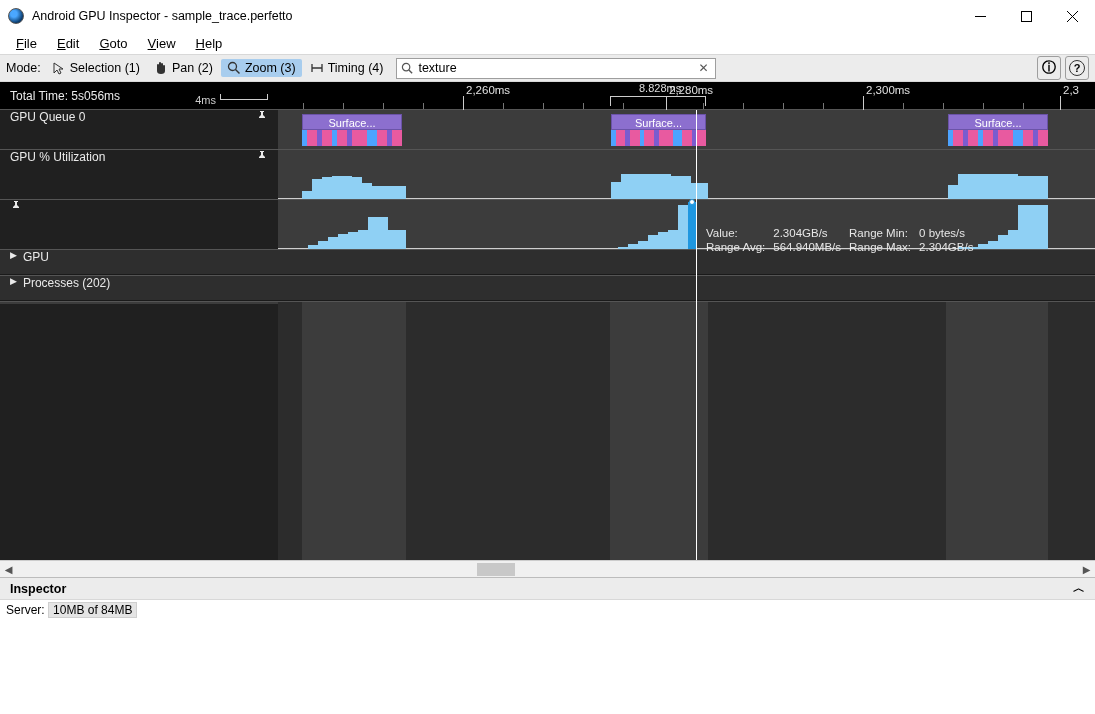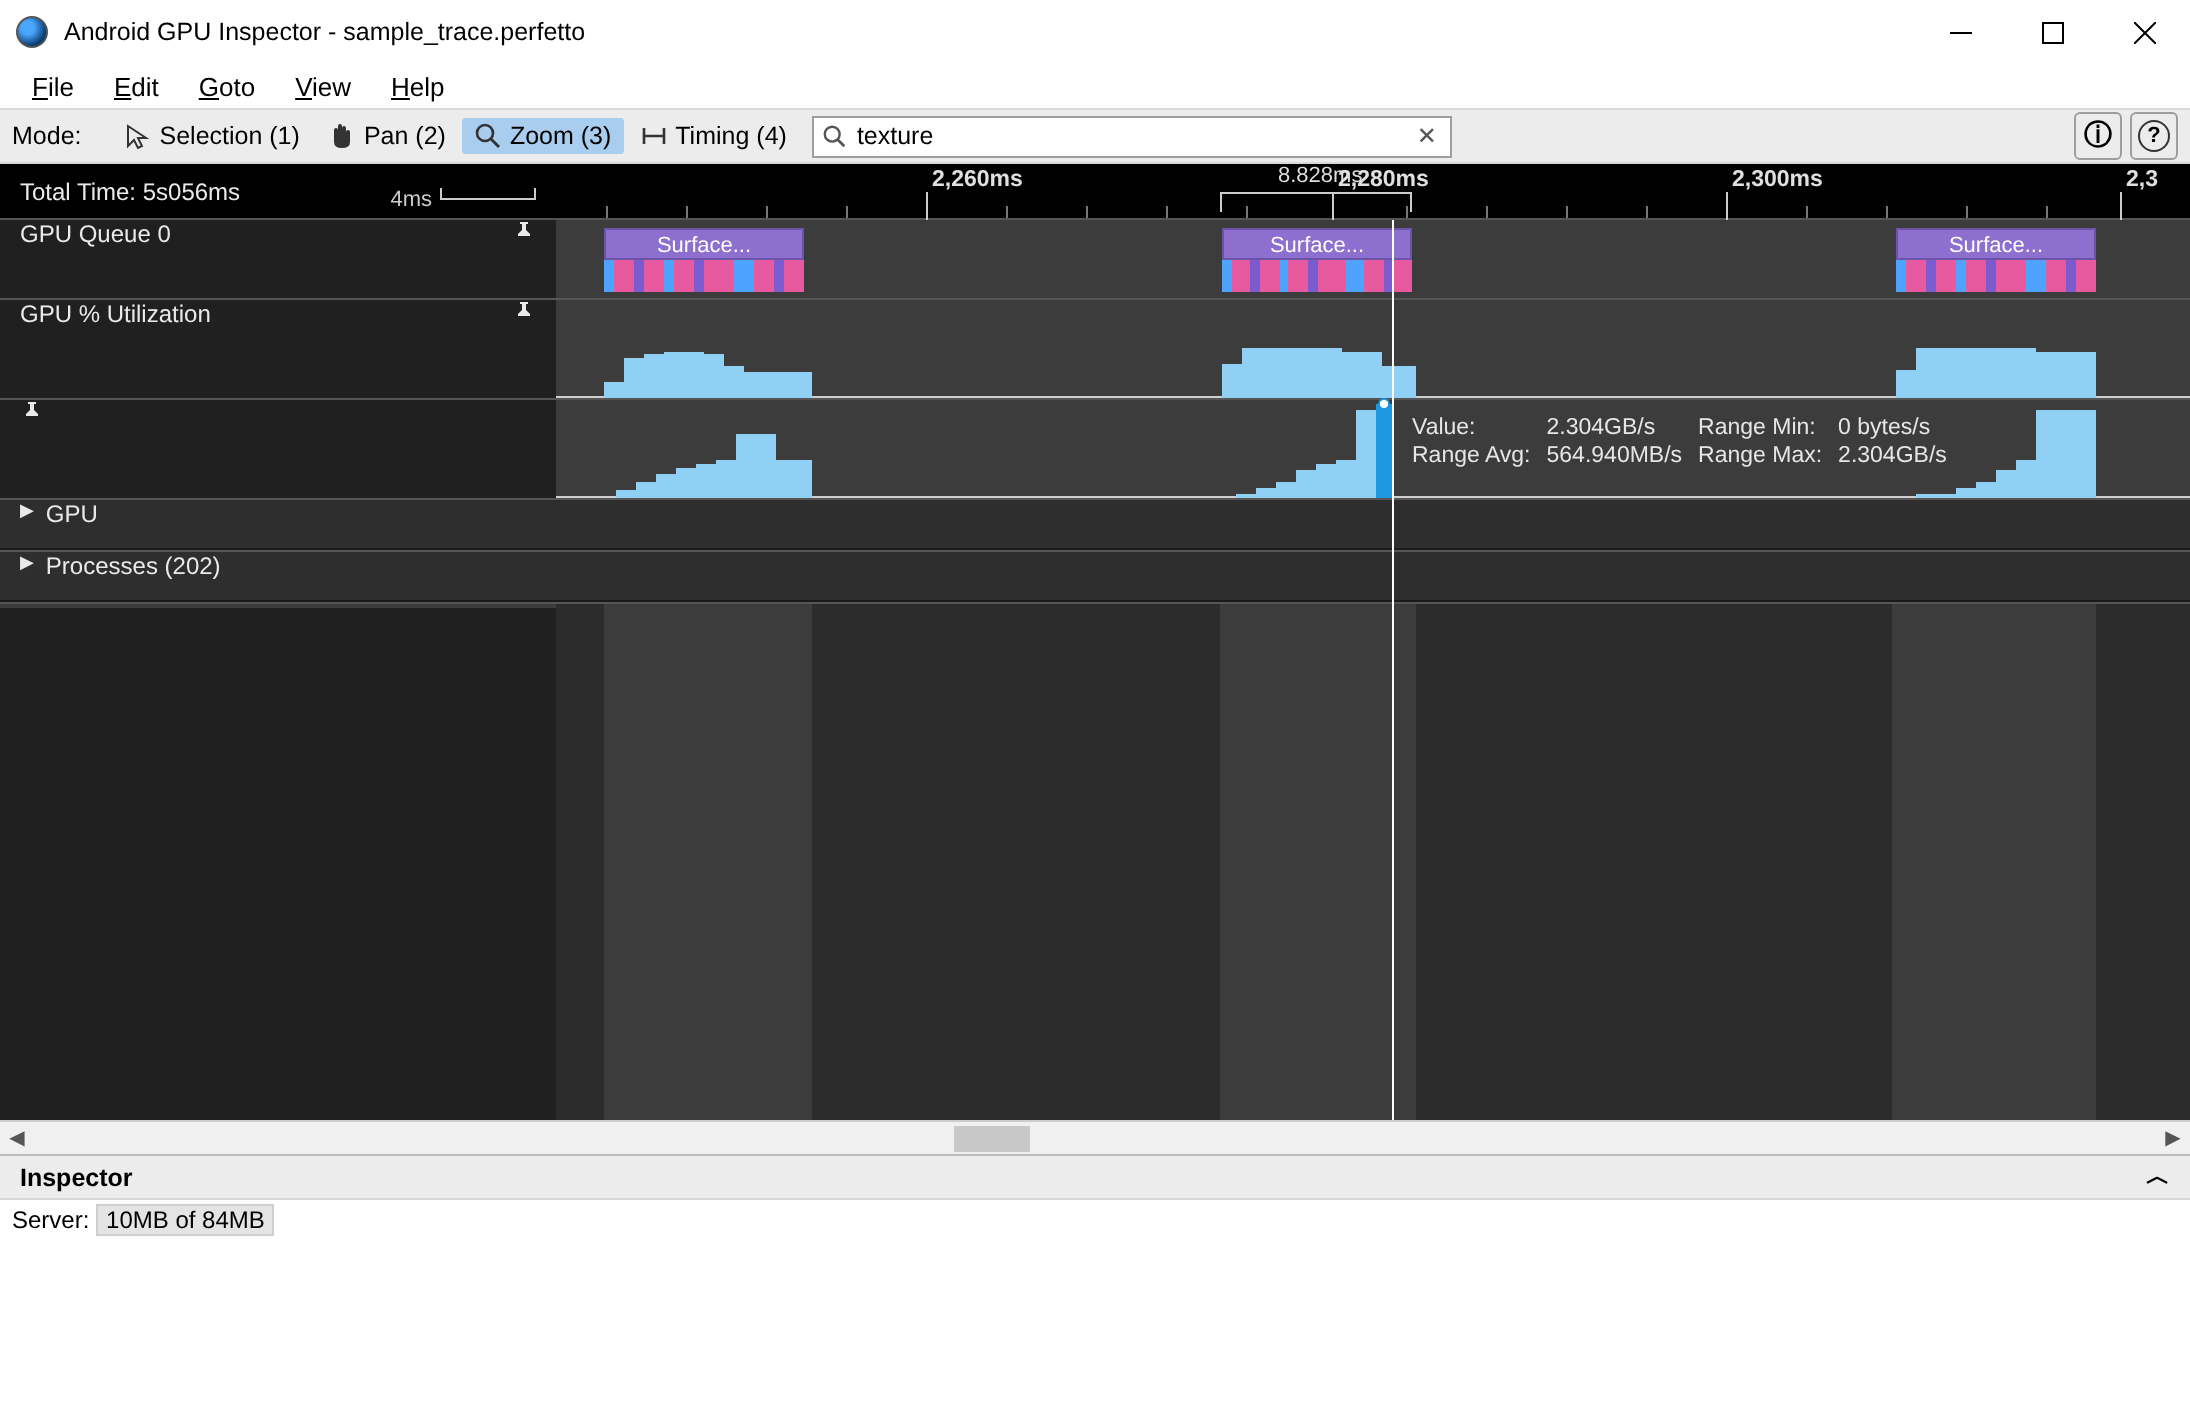--- a/index.html
+++ b/index.html
@@ -6,57 +6,57 @@
   html, body { width: 1095px; height: 714px; overflow: hidden; background: #fff; }
   .titlebar { height: 32px; display: flex; align-items: center; padding-left: 8px; font-size: 12.5px; color: #000; }
   .titlebar .spacer { flex: 1; }
   .winbtn { width: 46px; height: 32px; display: flex; align-items: center; justify-content: center; }
   .winbtn svg { width: 11px; height: 11px; stroke: #000; stroke-width: 1; fill: none; }
   .app-icon { width: 16px; height: 16px; border-radius: 50%; background: radial-gradient(circle at 35% 35%, #4aa7ff 25%, #0a3c6e 70%); margin-right: 8px; border:1px solid #555;}
   .menubar { height: 22px; display: flex; align-items: center; padding: 0 6px; font-size: 13px; }
   .menubar span { margin: 0 10px; }
   .menubar span u { text-decoration: underline; }
   .toolbar { height: 28px; background: #ececec; display: flex; align-items: center; padding: 0 6px; font-size: 12.5px; border-top:1px solid #d8d8d8; border-bottom:1px solid #d8d8d8;}
-  .toolbar .label { margin-right: 14px; }
+  .toolbar .label { margin-right: 4px; }
   .mode-btn { display:flex; align-items:center; padding: 2px 6px; border-radius:2px; margin: 0 1px;}
   .mode-btn.active { background: #a8cdee; }
   .mode-btn svg, .mode-btn .ico { width:14px; height:14px; margin-right:4px; }
   .searchbox { flex:0 0 320px; margin-left: 6px; height:21px; border:1px solid #9e9e9e; background:#fff; display:flex; align-items:center; padding:0 4px;}
   .searchbox input { border:none; outline:none; flex:1; font-size:12.5px; padding-left:4px;}
   .searchbox .clear { font-size:12px; color:#555; padding:0 3px;}
   .toolbar .spacer { flex:1; }
   .roundbtn { width:24px; height:24px; border:1px solid #9e9e9e; border-radius:3px; display:flex; align-items:center; justify-content:center; font-weight:bold; font-size:14px; margin-left:4px; background:#ececec;}
   .timeline { position:relative; background:#3c3c3c; height:478px; }
   .row { display:flex; border-bottom:1px solid #555; position:relative;}
   .row .left { width:278px; flex:0 0 278px; background:#202020; color:#eaeaea; font-size:12px; display:flex; align-items:flex-start; padding:0 10px; position:relative;}
   .row .right { flex:1; position:relative; background:#3c3c3c;}
   .ruler { height:28px; }
   .ruler .left { background:#000; font-size:12px; align-items:center;}
   .ruler .right { background:#000; }
   .tick { position:absolute; top:0; height:28px; color:#e0e0e0; font-size:11.5px; }
   .tick .line { position:absolute; bottom:0; width:1px; height:8px; background:#888;}
   .tick.major .line{height:14px; background:#ccc;}
-  .tick .lab { position:absolute; top:2px; left:3px; white-space:nowrap;font-weight:bold;}
+  .tick .lab { position:absolute; top:2px; left:3px; white-space:nowrap;}
   .track { height:40px;}
   .track .left { justify-content:space-between;}
   .pin { width:12px; height:12px; }
   .pin svg{width:12px;height:12px;fill:#eaeaea;}
   .collapse-row { height:26px; }
   .collapse-row .left{ background:#2e2e2e; width:1095px; flex:0 0 1095px; border-bottom:1px solid #1a1a1a;}
   .collapse-row .caret{ margin-right:6px; font-size:9px;}
   
   .band { position:absolute; top:0; bottom:0; background:rgba(0,0,0,0.26);}
   
   .surf { position:absolute; top:4px; height:32px; }
   .surf .hdr { height:16px; background:#8c6fcf; color:#fff; text-align:center; font-size:11px; line-height:16px; border:1px solid #6b53a8; overflow:hidden; white-space:nowrap;}
   .surf .body { height:16px; display:flex;}
   .surf .stripe{ flex:1; }
   
   .area svg{position:absolute; left:0; bottom:0;}
-  .tooltip { position:absolute; font-size:11.5px; color:#e6e6e6; display:grid; grid-template-columns:auto auto auto auto; column-gap:8px; row-gap:2px; z-index:5;}
+  .tooltip { position:absolute; font-size:11.5px; color:#e6e6e6; display:grid; grid-template-columns:auto auto auto auto; column-gap:8px; row-gap:2px; z-index:5;margin-top:19px;}
   .cursor-line{position:absolute;top:0;bottom:0;width:1px;background:#fff;z-index:4;}
   .range-bracket{position:absolute;color:#ddd;font-size:11px;z-index:4; display:flex; align-items:center;}
   .range-bracket .l,.range-bracket .r{height:10px;border-left:1px solid #ccc;}
   .hscroll{height:17px;background:#f0f0f0;display:flex;align-items:center;border-top:1px solid #ccc;}
   .hscroll .arrow{width:17px;height:17px;display:flex;align-items:center;justify-content:center;font-size:10px;color:#555;}
   .hscroll .track2{flex:1;position:relative;height:17px;}
   .hscroll .thumb{position:absolute;top:2px;height:13px;background:#c8c8c8;border-radius:0;}
   .sel-header{height:22px;background:#ececec;border-top:1px solid #bcbcbc;display:flex;align-items:center;padding:0 10px;font-size:12.5px;font-weight:bold;justify-content:space-between;}
   .statusbar{height:21px;display:flex;align-items:center;padding:0 6px;font-size:12px;border-top:1px solid #d8d8d8;}
   .statusbar .mem{background:#e4e4e4;padding:0 4px;border:1px solid #cfcfcf;}

